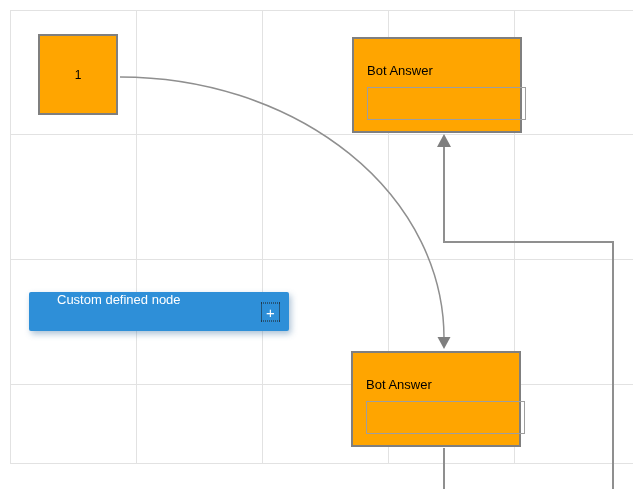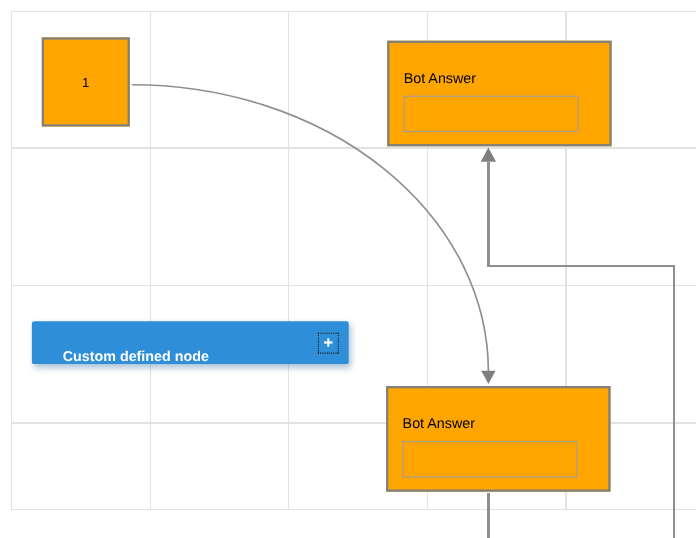--- a/index.html
+++ b/index.html
@@ -22,47 +22,46 @@
 
   .square-node {
     left: 38px; top: 34px; width: 80px; height: 81px;
     background: var(--node-orange, #ffa500);
     border: 2px solid var(--node-border, #7f7f7f);
     display: flex; align-items: center; justify-content: center;
     font-size: 12px; color: var(--label-dark, #000);
   }
 
   .bot-node {
-    width: 204px; height: 96px;
+    width: 170px; height: 96px;
     background: var(--node-orange, #ffa500);
     border: 2px solid var(--node-border, #7f7f7f);
   }
   .bot-node.top { left: 352px; top: 37px; }
   .bot-node.bottom { left: 351px; top: 351px; }
   .bot-title {
     position: absolute; left: 13px; top: 24px;
     font-size: 13px; color: var(--label-dark, #000);
     white-space: nowrap;
   }
   .bot-inner-box {
     position: absolute; left: 13px; top: 48px;
     width: 159px; height: 33px;
     border: 1px solid var(--inner-box-border, #9e9e9e);
     background: transparent;
     box-sizing: border-box;
   }
 
   .custom-node {
-    left: 29px; top: 292px; width: 288px; height: 39px;
+    left: 29px; top: 292px; width: 260px; height: 39px;
     background: var(--accent-blue, #2e8fd8);
     border-radius: 2px;
     box-shadow: 2px 3px 6px rgba(70, 120, 165, 0.45);
-    display: flex; align-items: flex-end;
+    display: flex; align-items: flex-start;
     padding-left: 28px;
-    font-weight: bold;
   }
   .custom-label {
     font-size: 13px; color: var(--label-light, #fff);
     white-space: nowrap;
   }
   .plus-port {
     position: absolute; right: 9px; top: 50%;
     transform: translateY(-50%);
     width: 19px; height: 19px;
     border: 1px dotted #1c1c1c;

